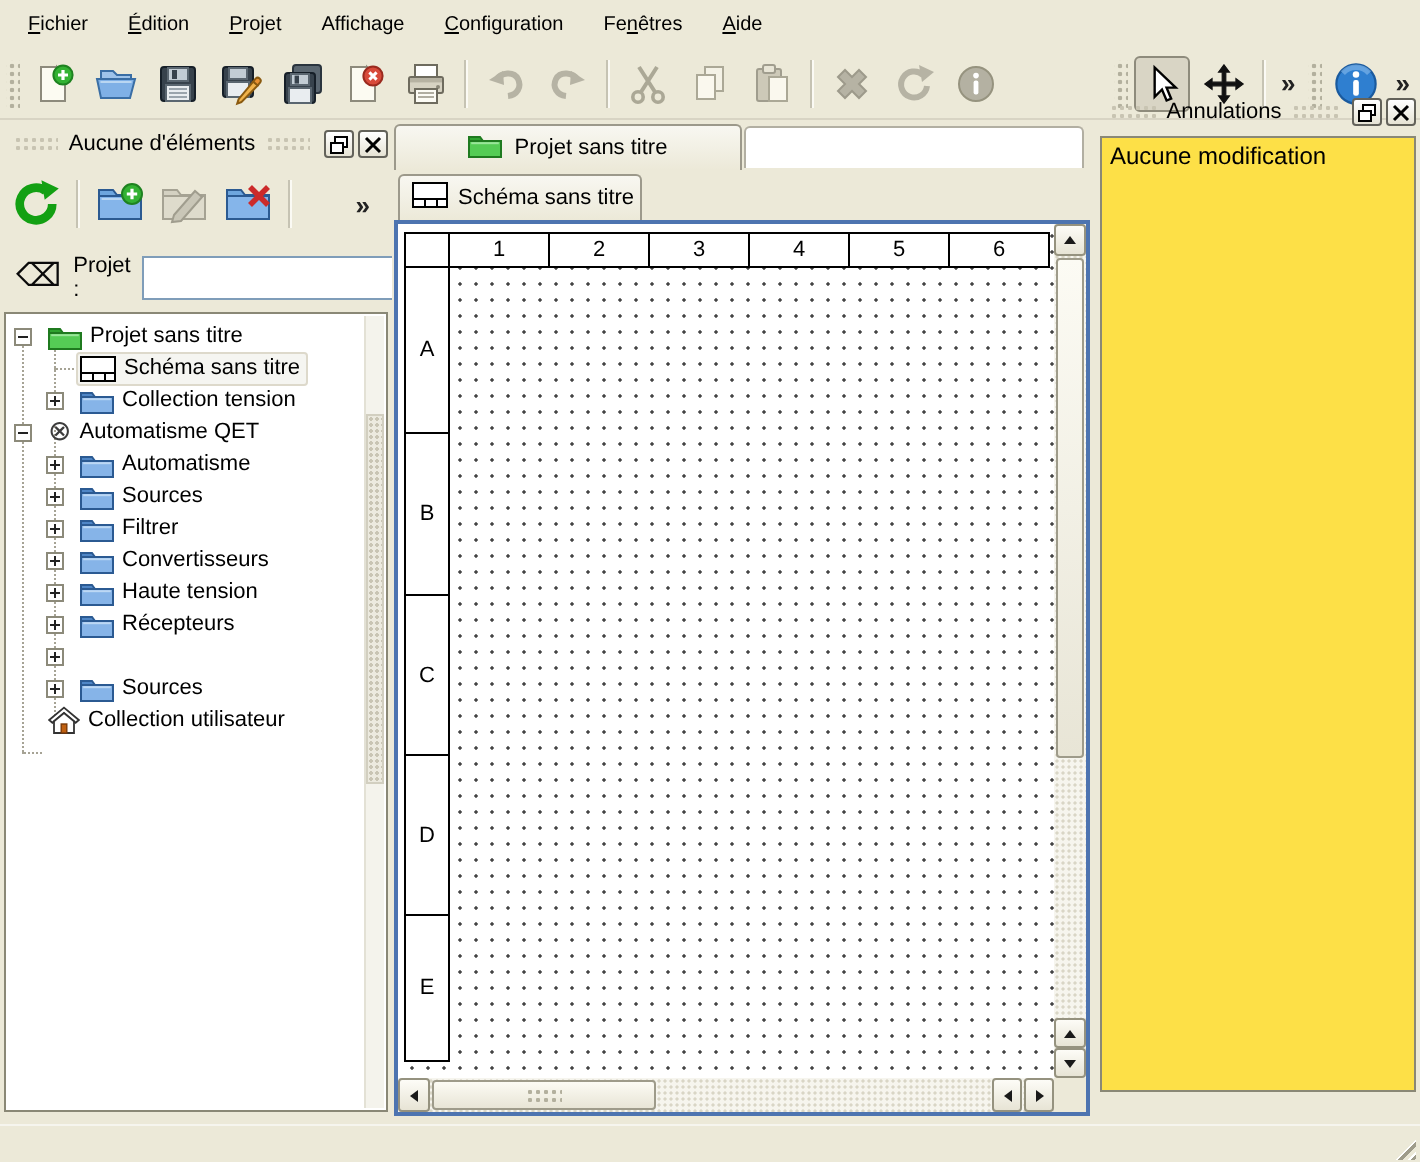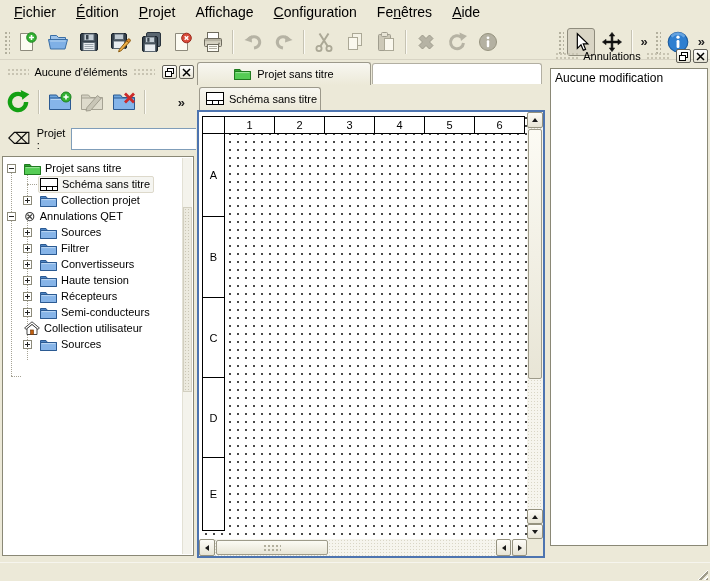--- a/index.html
+++ b/index.html
@@ -3,21 +3,21 @@
 <meta charset="utf-8">
 <style>
   html,body{margin:0;padding:0;}
   body{width:710px;height:581px;position:relative;background:#ece9d8;
        font-family:"Liberation Sans",sans-serif;font-size:11px;color:#000;overflow:hidden;}
   u{text-decoration:underline;}
 
   
   #menubar{position:absolute;left:0;top:0;width:710px;height:24px;display:flex;align-items:center;
            padding-left:4px;background:#ece9d8;border-bottom:1px solid #e2dfd0;}
-  .menu-item{padding:3px 10px;font-size:14px;cursor:default;}
+  .menu-item{padding:3px 10px;font-size:10px;cursor:default;}
 
   
   #toolbar{position:absolute;left:0;top:24px;width:710px;height:36px;display:flex;align-items:center;
            gap:3px;padding-left:3px;background:#ece9d8;border-bottom:1px solid #d8d4c4;box-sizing:border-box;}
   .handle{width:7px;height:24px;flex:none;
           background-image:radial-gradient(#b3b09e 1px,transparent 1.3px);background-size:4px 4px;background-position:1px 1px;}
   .tbtn{width:28px;height:28px;flex:none;display:flex;align-items:center;justify-content:center;
         background:transparent;border:1px solid transparent;padding:0;}
   .tbtn.checked{background:#d9d5c5;border:1px solid #8e8b7c;border-radius:3px;}
   .vsep{width:1px;height:24px;background:#c6c3b3;border-right:1px solid #fbfaf4;flex:none;margin:0 2px;}
@@ -96,21 +96,21 @@
   #sb-corner{position:absolute;right:0;bottom:0;width:16px;height:17px;background:#ece9d8;}
   #h-thumb::after{content:'';position:absolute;left:50%;top:50%;width:18px;height:8px;transform:translate(-50%,-50%);
                   background-image:radial-gradient(#b3b09e 1px,transparent 1.2px);background-size:4px 4px;}
   .tri-up{width:0;height:0;border-left:3px solid transparent;border-right:3px solid transparent;border-bottom:4px solid #1a1a1a;}
   .tri-down{width:0;height:0;border-left:3px solid transparent;border-right:3px solid transparent;border-top:4px solid #1a1a1a;}
   .tri-left{width:0;height:0;border-top:3px solid transparent;border-bottom:3px solid transparent;border-right:4px solid #1a1a1a;}
   .tri-right{width:0;height:0;border-top:3px solid transparent;border-bottom:3px solid transparent;border-left:4px solid #1a1a1a;}
 
   
   #rightdock{position:absolute;left:548px;top:44px;width:162px;height:502px;}
-  #undo-list{position:absolute;left:2px;right:2px;top:24px;bottom:0;background:#ffffff;border:1px solid #8a8876;}
+  #undo-list{position:absolute;left:2px;right:2px;top:24px;bottom:0;background:#fde047;border:1px solid #8a8876;}
   .undo-item{padding:2px 4px;font-size:12px;}
 
   
   #statusbar{position:absolute;left:0;top:562px;width:710px;height:19px;background:#ece9d8;border-top:1px solid #f6f5ee;}
   #grip{position:absolute;right:2px;bottom:2px;width:13px;height:13px;
         background:repeating-linear-gradient(135deg,transparent 0 2px,#ffffff 2px 3px,#9f9c8b 3px 4.5px);
         clip-path:polygon(100% 0,100% 100%,0 100%);}
   .ic{display:block;}
 </style>
 </head>
@@ -380,29 +380,43 @@
           <span class="tsp" style="width:20px"></span>
             <span class="texp plus"></span>
           <span class="rc">
               <span class="ticon">
                 <svg width="17" height="13" viewBox="0 0 17 13">
                   <path d="M0.5 2.5 h5.5 l1.5 2 h9 v8 h-16 z" fill="#4f86c6" stroke="#2b5a92"></path>
                   <path d="M0.5 4.5 h16 v8 h-16 z" fill="#86b4e8" stroke="#2b5a92"></path>
                   <path d="M1.6 5.6 h13.8" stroke="#bcd8f4"></path>
                 </svg>
               </span>
-          <span class="tlabel">Collection projet</span>
+          <span class="tlabel">Collection tension</span>
             </span>
         </div>
         <div class="trow">
           <span class="tsp" style="width:4px"></span>
             <span class="texp"></span>
           <span class="rc">
               <span class="ticon qet-glyph">⊗</span>
-          <span class="tlabel">Annulations QET</span>
+          <span class="tlabel">Automatisme QET</span>
+            </span>
+        </div>
+        <div class="trow">
+          <span class="tsp" style="width:20px"></span>
+            <span class="texp plus"></span>
+          <span class="rc">
+              <span class="ticon">
+                <svg width="17" height="13" viewBox="0 0 17 13">
+                  <path d="M0.5 2.5 h5.5 l1.5 2 h9 v8 h-16 z" fill="#4f86c6" stroke="#2b5a92"></path>
+                  <path d="M0.5 4.5 h16 v8 h-16 z" fill="#86b4e8" stroke="#2b5a92"></path>
+                  <path d="M1.6 5.6 h13.8" stroke="#bcd8f4"></path>
+                </svg>
+              </span>
+          <span class="tlabel">Automatisme</span>
             </span>
         </div>
         <div class="trow">
           <span class="tsp" style="width:20px"></span>
             <span class="texp plus"></span>
           <span class="rc">
               <span class="ticon">
                 <svg width="17" height="13" viewBox="0 0 17 13">
                   <path d="M0.5 2.5 h5.5 l1.5 2 h9 v8 h-16 z" fill="#4f86c6" stroke="#2b5a92"></path>
                   <path d="M0.5 4.5 h16 v8 h-16 z" fill="#86b4e8" stroke="#2b5a92"></path>
@@ -464,57 +478,47 @@
                   <path d="M0.5 4.5 h16 v8 h-16 z" fill="#86b4e8" stroke="#2b5a92"></path>
                   <path d="M1.6 5.6 h13.8" stroke="#bcd8f4"></path>
                 </svg>
               </span>
           <span class="tlabel">Récepteurs</span>
             </span>
         </div>
         <div class="trow">
           <span class="tsp" style="width:20px"></span>
             <span class="texp plus"></span>
-          <span class="rc">
-              <span class="ticon">
-                <svg width="17" height="13" viewBox="0 0 17 13">
-                  <path d="M0.5 2.5 h5.5 l1.5 2 h9 v8 h-16 z" fill="#4f86c6" stroke="#2b5a92"></path>
-                  <path d="M0.5 4.5 h16 v8 h-16 z" fill="#86b4e8" stroke="#2b5a92"></path>
-                  <path d="M1.6 5.6 h13.8" stroke="#bcd8f4"></path>
-                </svg>
-              </span>
-          <span class="tlabel">Semi-conducteurs</span>
+        </div>
+        <div class="trow">
+          <span class="tsp" style="width:20px"></span>
+            <span class="texp plus"></span>
+          <span class="rc">
+              <span class="ticon">
+                <svg width="17" height="13" viewBox="0 0 17 13">
+                  <path d="M0.5 2.5 h5.5 l1.5 2 h9 v8 h-16 z" fill="#4f86c6" stroke="#2b5a92"></path>
+                  <path d="M0.5 4.5 h16 v8 h-16 z" fill="#86b4e8" stroke="#2b5a92"></path>
+                  <path d="M1.6 5.6 h13.8" stroke="#bcd8f4"></path>
+                </svg>
+              </span>
+          <span class="tlabel">Sources</span>
             </span>
         </div>
         <div class="trow">
           <span class="tsp" style="width:4px"></span>
             <span class="texp none"></span>
           <span class="rc">
               <span class="ticon">
                 <svg width="16" height="14" viewBox="0 0 16 14">
                   <path d="M8 0.8 L15.4 7 L13.8 8.4 L8 3.6 L2.2 8.4 L0.6 7 Z" fill="#fff" stroke="#333" stroke-width="0.9"></path>
                   <path d="M3 7.6 v5.9 h10 V7.6 L8 3.5 Z" fill="#fff" stroke="#333" stroke-width="0.9"></path>
                   <rect x="6.6" y="9" width="2.8" height="4.5" fill="#c06010" stroke="#7a3a08" stroke-width="0.7"></rect>
                 </svg>
               </span>
           <span class="tlabel">Collection utilisateur</span>
-            </span>
-        </div>
-        <div class="trow">
-          <span class="tsp" style="width:20px"></span>
-            <span class="texp plus"></span>
-          <span class="rc">
-              <span class="ticon">
-                <svg width="17" height="13" viewBox="0 0 17 13">
-                  <path d="M0.5 2.5 h5.5 l1.5 2 h9 v8 h-16 z" fill="#4f86c6" stroke="#2b5a92"></path>
-                  <path d="M0.5 4.5 h16 v8 h-16 z" fill="#86b4e8" stroke="#2b5a92"></path>
-                  <path d="M1.6 5.6 h13.8" stroke="#bcd8f4"></path>
-                </svg>
-              </span>
-          <span class="tlabel">Sources</span>
             </span>
         </div>
       </div>
       <div id="tree-scrollbar">
         <div id="tree-thumb"></div>
       </div>
     </div>
   </div>
 
   <div id="mdiarea">

